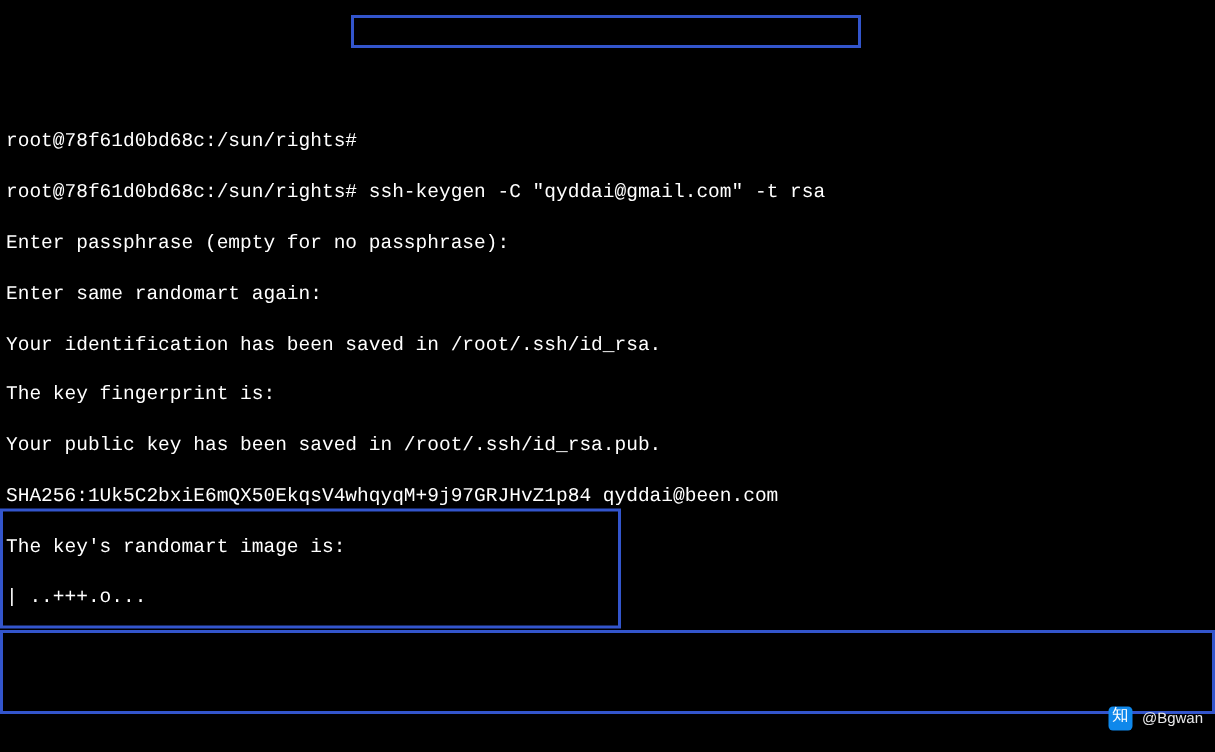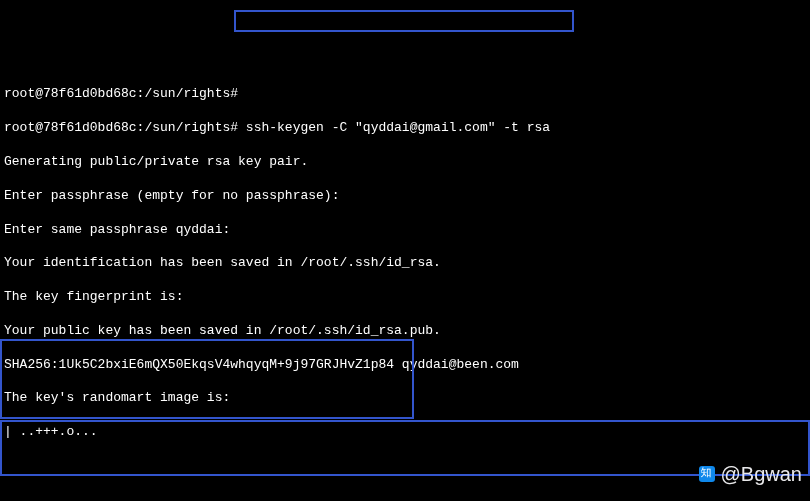--- a/index.html
+++ b/index.html
@@ -27,21 +27,21 @@
     }
     .box1 { left: 234px; top: 10px; width: 340px; height: 22px; }
     .box2 { left: 0px; top: 339px; width: 414px; height: 80px; }
     .box3 { left: 0px; top: 420px; width: 810px; height: 56px; }
     .watermark {
       position: absolute;
       right: 8px;
       bottom: 14px;
       color: #e8e8ea;
       font-family: Arial, sans-serif;
-      font-size: 20px;
+      font-size: 10px;
       display: flex;
       align-items: center;
       gap: 6px;
     }
     .zhihu-icon {
       display: inline-block;
       width: 16px;
       height: 16px;
       background: #0f88eb;
       border-radius: 3px;
@@ -57,23 +57,22 @@
     }
   </style>
 </head>
 <body>
 
 
 
 <div class="terminal">
 <span class="line">root@78f61d0bd68c:/sun/rights#</span>
 <span class="line"><span>root@78f61d0bd68c:/sun/rights# </span><span>ssh-keygen -C "qyddai@gmail.com" -t rsa</span></span>
-<span class="line">Generating public/private rsa key pair.</span>
 <span class="line">Enter passphrase (empty for no passphrase):</span>
-<span class="line">Enter same passphrase qyddai:</span>
+<span class="line">Enter same randomart again:</span>
 <span class="line">Your identification has been saved in /root/.ssh/id_rsa.</span>
 <span class="line">The key fingerprint is:</span>
 <span class="line">Your public key has been saved in /root/.ssh/id_rsa.pub.</span>
 <span class="line">SHA256:1Uk5C2bxiE6mQX50EkqsV4whqyqM+9j97GRJHvZ1p84 qyddai@been.com</span>
 <span class="line">The key's randomart image is:</span>
 <span class="line">| ..+++.o...</span>
 
 
 
 

